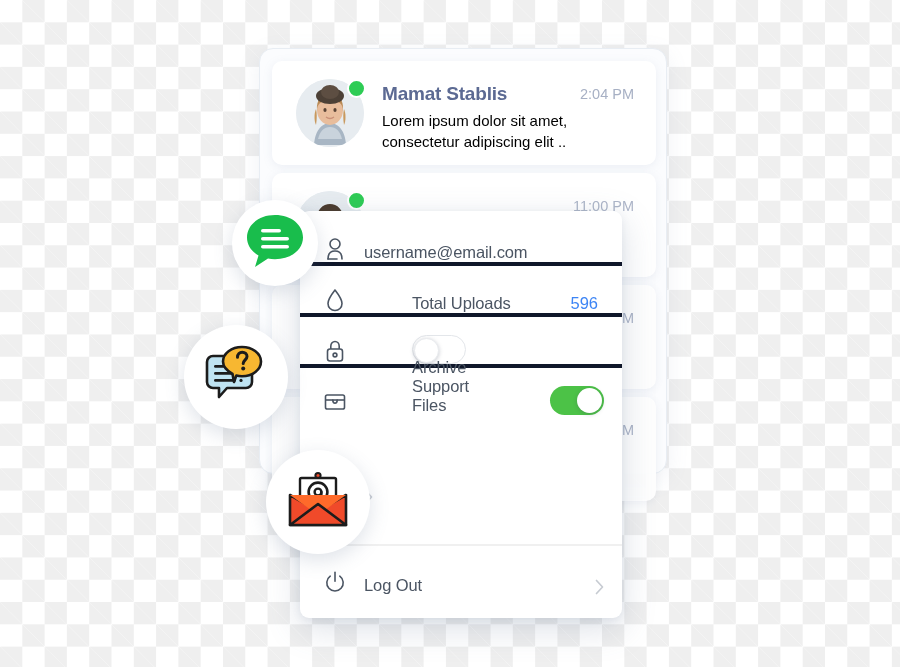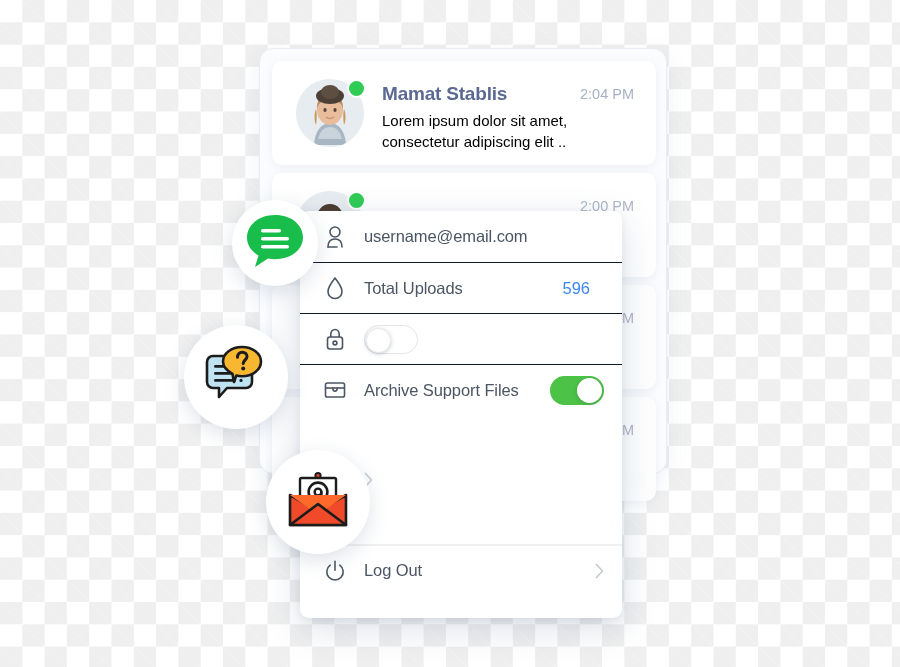--- a/index.html
+++ b/index.html
@@ -118,25 +118,25 @@
     height: 407px;
     background: #ffffff;
     border-radius: 9px;
     box-shadow: 0 10px 34px rgba(90,110,140,0.22), 0 2px 8px rgba(90,110,140,0.10);
     overflow: hidden;
   }
 
   .menu-row {
     position: relative;
     display: flex;
-    align-items: center;
+    align-items: flex-end;
     height: 51px;
     padding: 0 18px 0 22px;
   }
-  .menu-row + .menu-row { border-top: 1px solid #0f172a; }
+  .menu-row + .menu-row { border-top: 4px solid #0f172a; gap: 48px; }
   .menu-row.group-start { border-top: 2px solid #f0f0f0; }
 
   .menu-icon {
     width: 26px;
     height: 26px;
     flex: 0 0 26px;
     margin-right: 16px;
     display: flex;
     align-items: center;
     justify-content: center;
@@ -145,21 +145,21 @@
 
   .menu-label {
     font-size: 16.5px;
     color: #4b5563;
     flex: 1 1 auto;
     letter-spacing: -0.1px;
   }
   .menu-value {
     font-size: 16.5px;
     color: #3d85f5;
-    margin-right: 14px;
+    margin-right: 6px;
   }
 
   
   .toggle {
     width: 54px;
     height: 29px;
     border-radius: 15px;
     position: relative;
     flex: 0 0 54px;
   }
@@ -246,21 +246,21 @@
             <circle cx="34" cy="34" r="34" fill="#e7ecf0"></circle>
             <path d="M16 68 C17 52 26 46 34 46 C42 46 51 52 52 68 Z" fill="#8f9fae"></path>
             <ellipse cx="34" cy="32" rx="13" ry="15" fill="#e3b392"></ellipse>
             <path d="M21 31 C20 18 27 13 34 13 C41 13 48 18 47 31 C46 24 42 20 34 20 C26 20 22 24 21 31 Z" fill="#4b3a2c"></path>
             <ellipse cx="29" cy="32" rx="1.6" ry="2" fill="#4a3729"></ellipse>
             <ellipse cx="39" cy="32" rx="1.6" ry="2" fill="#4a3729"></ellipse>
           </svg>
         </div>
         <div class="online-dot"></div>
       </div>
-      <div class="chat-time">2:00 PM</div>
+      <div class="chat-time">11:00 PM</div>
       <div class="chat-preview">Lorem ipsum dolor sit amet, consectetur adipiscing elit ..</div>
     </div>
 
     <div class="chat-card" id="chat-card-2">
       <div class="chat-time">PM</div>
     </div>
 
     <div class="chat-card" id="chat-card-3">
       <div class="chat-time">PM</div>
     </div>

